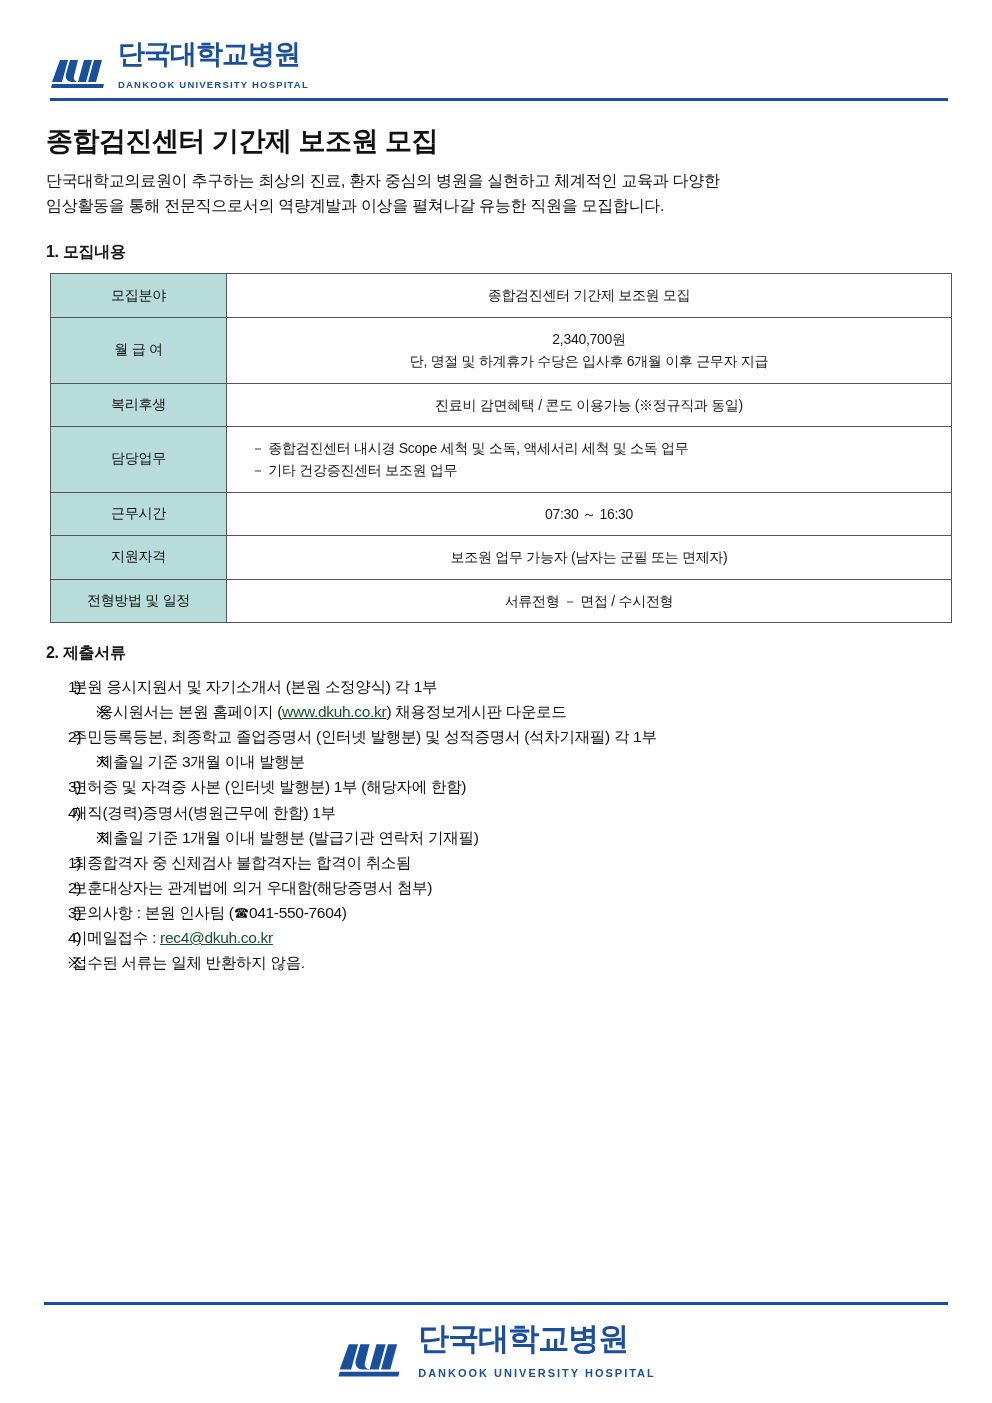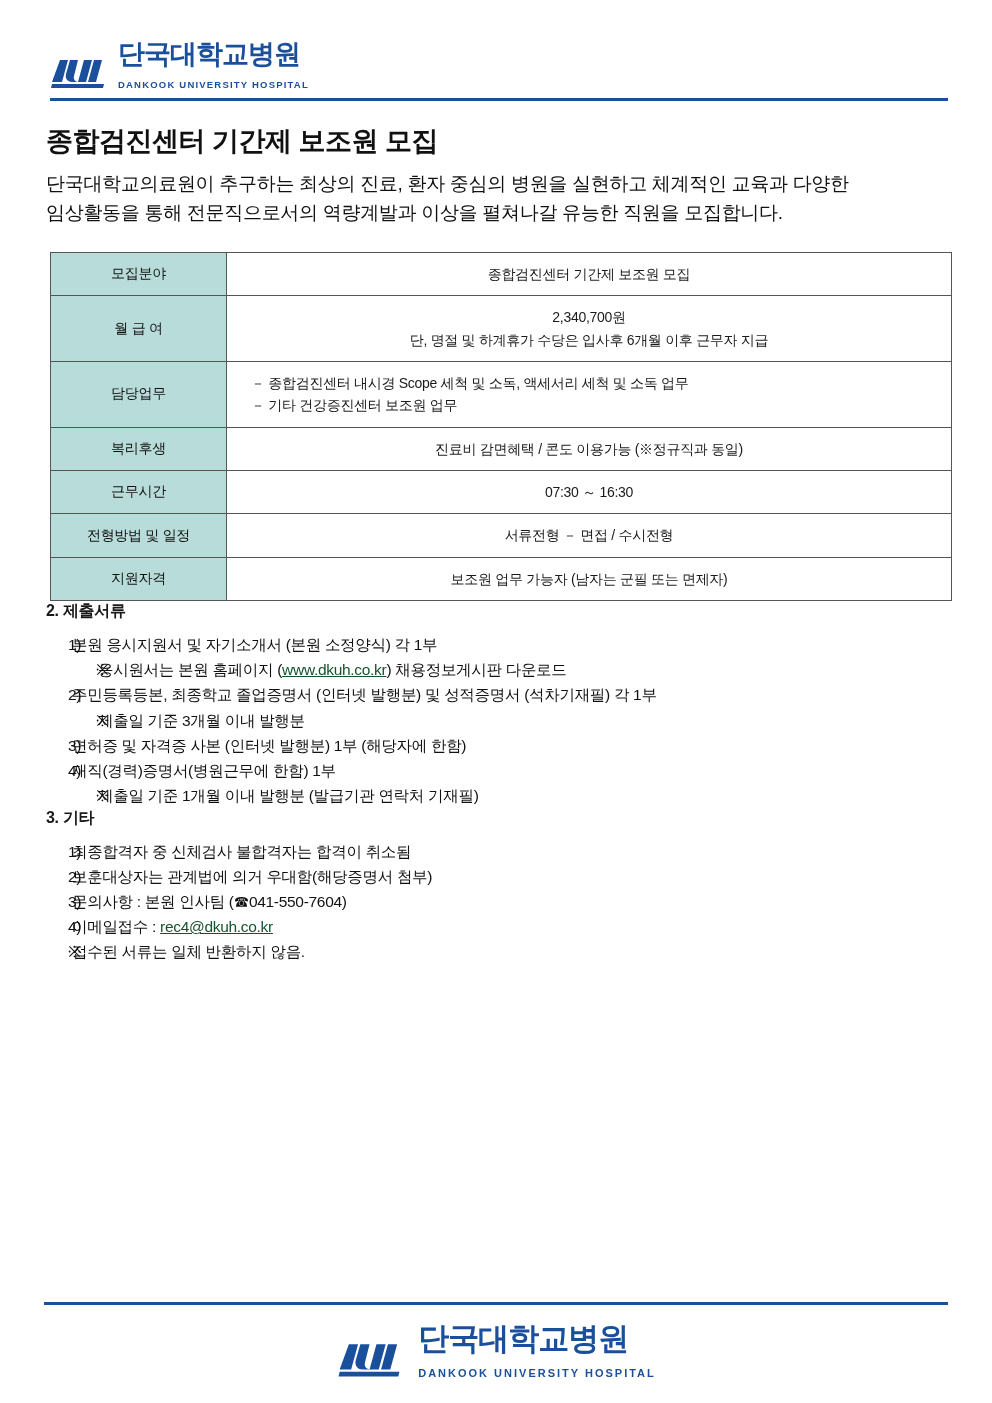--- a/index.html
+++ b/index.html
@@ -66,34 +66,35 @@
 
   
   .doc-title {
     font-size: 27px;
     font-weight: bold;
     letter-spacing: -0.5px;
     margin: 16px 0 10px 2px;
     color: #111;
   }
   .doc-lead {
-    font-size: 19px;
+    font-size: 16px;
     line-height: 1.55;
     margin: 0 0 24px 2px;
     color: #111;
     letter-spacing: -0.3px;
   }
 
   .section-head {
     font-size: 16px;
     font-weight: bold;
     margin: 0 0 10px 2px;
     letter-spacing: -0.3px;
   }
   .section-head.sp {
+    margin-top: 20px;
   }
 
   
   table.recruit {
     width: 902px;
     margin: 0 0 0 6px;
     border-collapse: collapse;
     table-layout: fixed;
   }
   table.recruit td {
@@ -192,81 +193,81 @@
     </div>
     <div class="header-rule"></div>
   </div>
 
   <h1 class="doc-title">종합검진센터 기간제 보조원 모집</h1>
   <p class="doc-lead">
     <span>단국대학교의료원이 추구하는 최상의 진료, 환자 중심의 병원을 실현하고 체계적인 교육과 다양한</span><br>
     <span>임상활동을 통해 전문직으로서의 역량계발과 이상을 펼쳐나갈 유능한 직원을 모집합니다.</span>
   </p>
 
+  <div class="section-head">1. 모집내용</div>
   <table class="recruit">
     <tbody id="recruit-body">
         <tr>
           <td class="label">모집분야</td>
           <td class="value">
             <span class="cellline">종합검진센터 기간제 보조원 모집</span>
           </td>
         </tr>
         <tr>
           <td class="label">월 급 여</td>
           <td class="value">
             <span class="cellline">2,340,700원</span>
             <span class="cellline">단, 명절 및 하계휴가 수당은 입사후 6개월 이후 근무자 지급</span>
+          </td>
+        </tr>
+        <tr>
+          <td class="label">복리후생</td>
+          <td class="value">
+            <span class="cellline">진료비 감면혜택 / 콘도 이용가능 (※정규직과 동일)</span>
           </td>
         </tr>
         <tr>
           <td class="label">담당업무</td>
           <td class="value left">
             <span class="cellline">－ 종합검진센터 내시경 Scope 세척 및 소독, 액세서리 세척 및 소독 업무</span>
             <span class="cellline">－ 기타 건강증진센터 보조원 업무</span>
           </td>
         </tr>
         <tr>
-          <td class="label">복리후생</td>
-          <td class="value">
-            <span class="cellline">진료비 감면혜택 / 콘도 이용가능 (※정규직과 동일)</span>
-          </td>
-        </tr>
-        <tr>
           <td class="label">근무시간</td>
           <td class="value">
             <span class="cellline">07:30 ～ 16:30</span>
           </td>
         </tr>
         <tr>
+          <td class="label">지원자격</td>
+          <td class="value">
+            <span class="cellline">보조원 업무 가능자 (남자는 군필 또는 면제자)</span>
+          </td>
+        </tr>
+        <tr>
           <td class="label">전형방법 및 일정</td>
           <td class="value">
             <span class="cellline">서류전형 － 면접  /  수시전형</span>
-          </td>
-        </tr>
-        <tr>
-          <td class="label">지원자격</td>
-          <td class="value">
-            <span class="cellline">보조원 업무 가능자 (남자는 군필 또는 면제자)</span>
           </td>
         </tr>
       </tbody>
   </table>
 
   <div class="section-head sp">2. 제출서류</div>
   <div class="list" id="section2-list">
       <div class="li"><span class="marker">1)</span><span>본원 응시지원서 및 자기소개서 (본원 소정양식) 각 1부</span></div>
       <div class="li sub"><span class="marker">※</span><span>응시원서는 본원 홈페이지 (</span><a class="linkish" href="#">www.dkuh.co.kr</a><span>) 채용정보게시판 다운로드</span></div>
       <div class="li"><span class="marker">2)</span><span>주민등록등본, 최종학교 졸업증명서 (인터넷 발행분) 및 성적증명서 (석차기재필) 각 1부</span></div>
       <div class="li sub"><span class="marker">※</span><span>제출일 기준 3개월 이내 발행분</span></div>
       <div class="li"><span class="marker">3)</span><span>면허증 및 자격증 사본 (인터넷 발행분) 1부 (해당자에 한함)</span></div>
       <div class="li"><span class="marker">4)</span><span>재직(경력)증명서(병원근무에 한함) 1부</span></div>
       <div class="li sub"><span class="marker">※</span><span>제출일 기준 1개월 이내 발행분 (발급기관 연락처 기재필)</span></div>
     </div>
 
-  <div class="section-head sp">3. 기타</div>
   <div class="list" id="section3-list">
       <div class="li"><span class="marker">1)</span><span>최종합격자 중 신체검사 불합격자는 합격이 취소됨</span></div>
       <div class="li"><span class="marker">2)</span><span>보훈대상자는 관계법에 의거 우대함(해당증명서 첨부)</span></div>
       <div class="li"><span class="marker">3)</span><span>문의사항 : 본원 인사팀 (☎041-550-7604)</span></div>
       <div class="li"><span class="marker">4)</span><span>이메일접수 : </span><a class="linkish" href="#">rec4@dkuh.co.kr</a></div>
       <div class="li"><span class="marker">※</span><span>접수된 서류는 일체 반환하지 않음.</span></div>
     </div>
 
   <div class="footer">
     <div class="footer-rule"></div>

